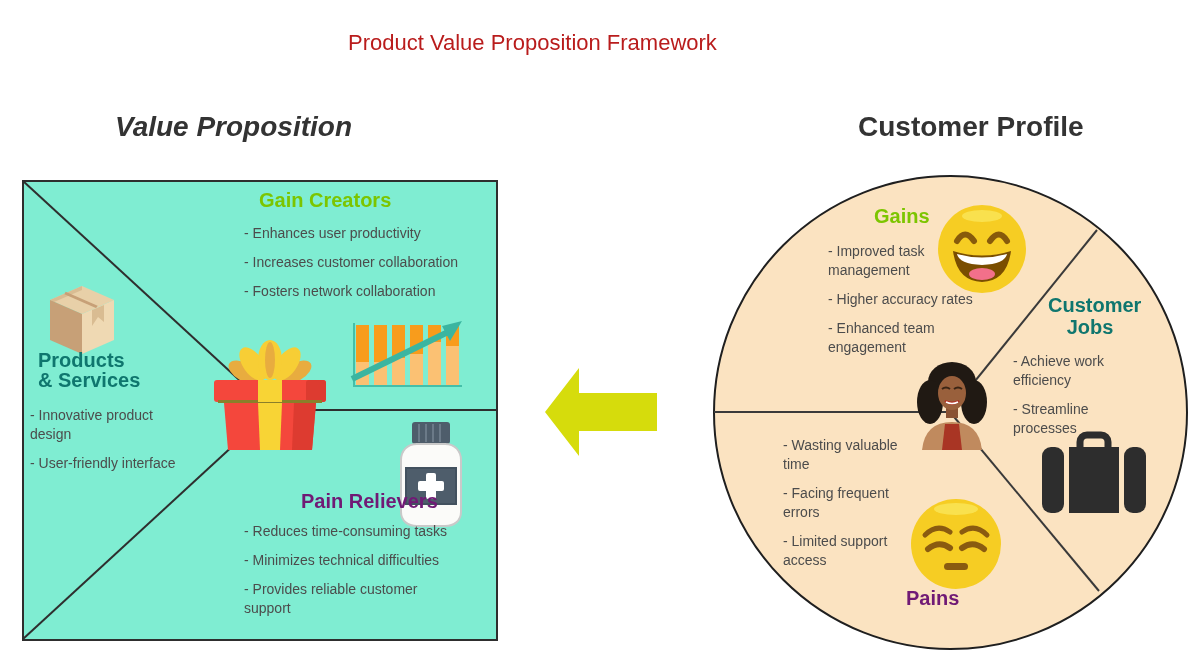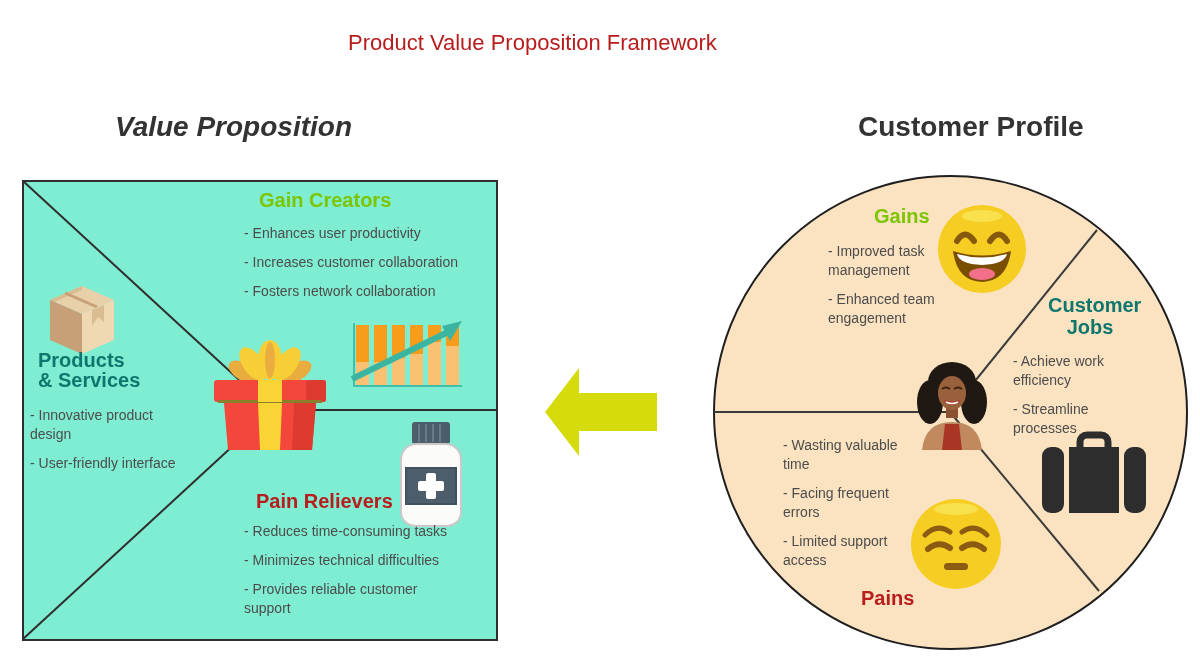--- a/index.html
+++ b/index.html
@@ -6,21 +6,21 @@
   #stage{
     position:relative;width:1200px;height:664px;background:#ffffff;overflow:hidden;
     font-family:"Liberation Sans","DejaVu Sans",sans-serif;
   }
   .abs{position:absolute;}
   .h1{font-size:22px;font-weight:normal;color:#b91c1c;white-space:nowrap;}
   .h2{font-size:28px;font-weight:bold;color:#333333;white-space:nowrap;}
   .sec-label{font-size:20px;font-weight:bold;white-space:pre-line;line-height:20px;}
   .green{color:#7CC500;}
   .red{color:#0f766e;}
-  .purple{color:#b91c1c;}
+  .purple{color:#701a75;margin-left:45px;}
   .blist{display:flex;flex-direction:column;gap:10px;font-size:14px;color:#4c4c4c;line-height:19px;}
   .blist div{white-space:pre-line;}
   .center{text-align:center;}
   svg{display:block;}
 </style>
 </head>
 <body>
 
 <div id="stage">
 
@@ -135,20 +135,21 @@
     <circle cx="238.5" cy="238.5" r="236.5" fill="#FBE3C1" stroke="#1f1f1f" stroke-width="2"></circle>
     <line x1="2" y1="238" x2="238" y2="238" stroke="#3a3a3a" stroke-width="2"></line>
     <line x1="238" y1="238" x2="385" y2="56" stroke="#3a3a3a" stroke-width="2"></line>
     <line x1="238" y1="238" x2="387" y2="417" stroke="#3a3a3a" stroke-width="2"></line>
   </svg>
 
   <div class="abs sec-label green" style="left:866px;top:206px;margin-left:8px;">Gains</div>
   <div class="abs blist" style="left:828px;top:242px;width:175px;">
     <div>- Improved task
 management</div>
+    <div>- Higher accuracy rates</div>
     <div>- Enhanced team
 engagement</div>
   </div>
 
   <span class="abs" style="left:936px;top:203px;">
     <svg width="92" height="92" viewBox="0 0 92 92">
       <circle cx="46" cy="46" r="44" fill="#F6CD23"></circle>
       <ellipse cx="46" cy="13" rx="20" ry="6" fill="#F9E14E"></ellipse>
       <path d="M21,38 Q29,25 38,38" fill="none" stroke="#875A0B" stroke-width="6" stroke-linecap="round"></path>
       <path d="M54,38 Q63,25 71,38" fill="none" stroke="#875A0B" stroke-width="6" stroke-linecap="round"></path>

